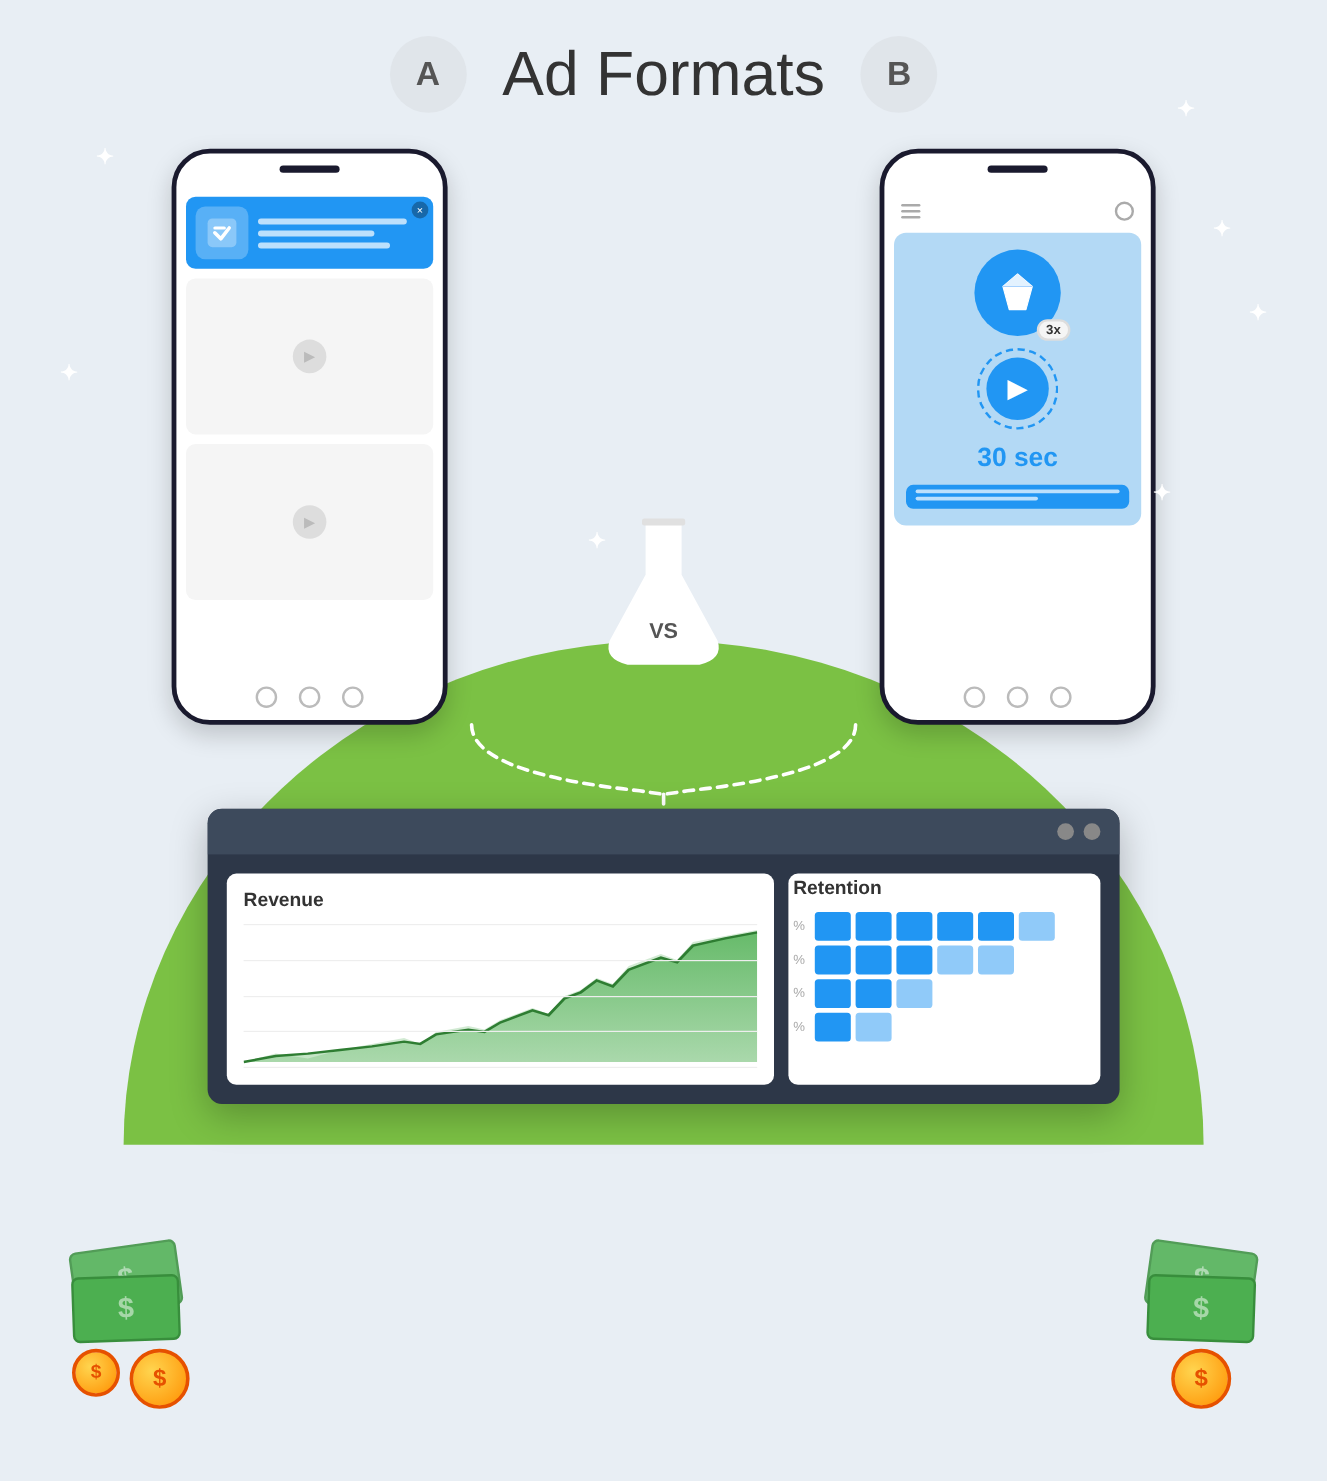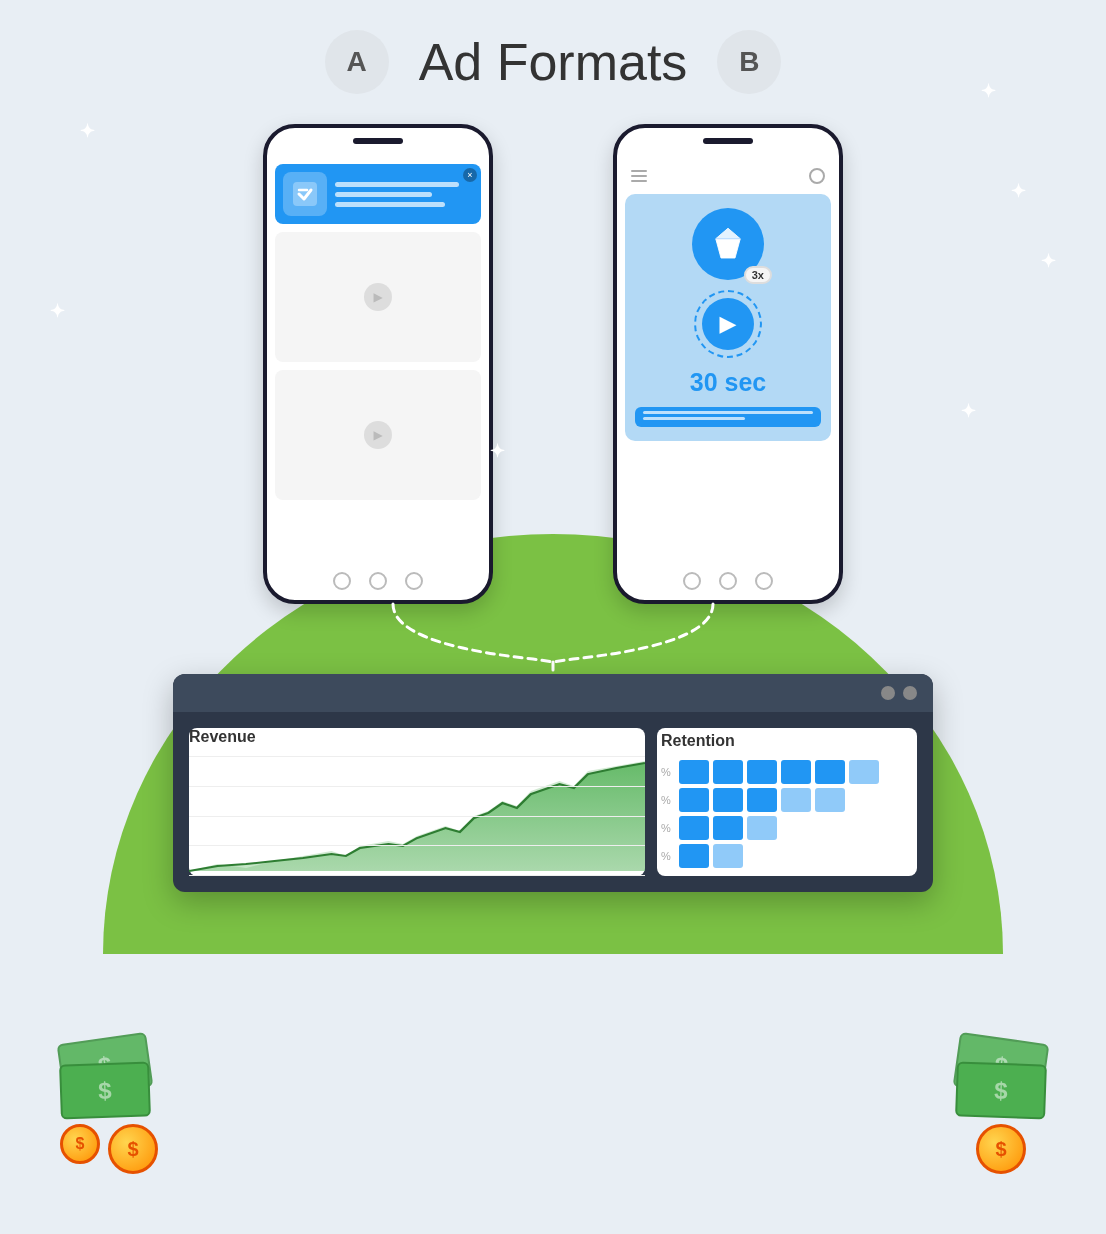--- a/index.html
+++ b/index.html
@@ -262,21 +262,21 @@
       background: #2196f3;
       border-radius: 50%;
       display: flex;
       align-items: center;
       justify-content: center;
       color: white;
       font-size: 22px;
     }
 
     .thirty-sec {
-      font-size: 25px;
+      font-size: 22px;
       font-weight: bold;
       color: #2196f3;
     }
     .ad-button-bar {
       background: #2196f3;
       border-radius: 6px;
       height: 20px;
       width: 100%;
       display: flex;
       flex-direction: column;
@@ -350,20 +350,21 @@
     .dashboard-content {
       display: flex;
       gap: 0;
       padding: 16px 16px 0 16px;
     }
 
     .chart-section {
       flex: 1;
       background: white;
       border-radius: 8px;
+      padding: 14px;
       margin-right: 12px;
     }
     .chart-title {
       font-size: 16px;
       font-weight: bold;
       color: #333;
       margin-bottom: 10px;
     }
     .revenue-chart {
       position: relative;
@@ -519,20 +520,29 @@
         <div class="play-icon-small">▶</div>
       </div>
     </div>
     <div class="phone-bottom">
       <div class="phone-dot"></div>
       <div class="phone-dot"></div>
       <div class="phone-dot"></div>
     </div>
   </div>
 
+  <div class="vs-flask">
+    <svg width="120" height="140" viewBox="0 0 120 140">
+
+      <path d="M45 10 L45 55 L15 110 Q10 125 30 130 L90 130 Q110 125 105 110 L75 55 L75 10 Z" fill="white" stroke="none"></path>
+
+      <rect x="42" y="8" width="36" height="6" rx="2" fill="#e0e0e0"></rect>
+      <text x="60" y="108" text-anchor="middle" font-size="18" font-weight="bold" fill="#555">VS</text>
+    </svg>
+  </div>
 
   <div class="phone">
     <div class="phone-b-content">
       <div class="phone-b-top-bar">
         <div class="hamburger-lines">
           <div class="hamburger-line"></div>
           <div class="hamburger-line"></div>
           <div class="hamburger-line"></div>
         </div>
         <div class="circle-btn"></div>

